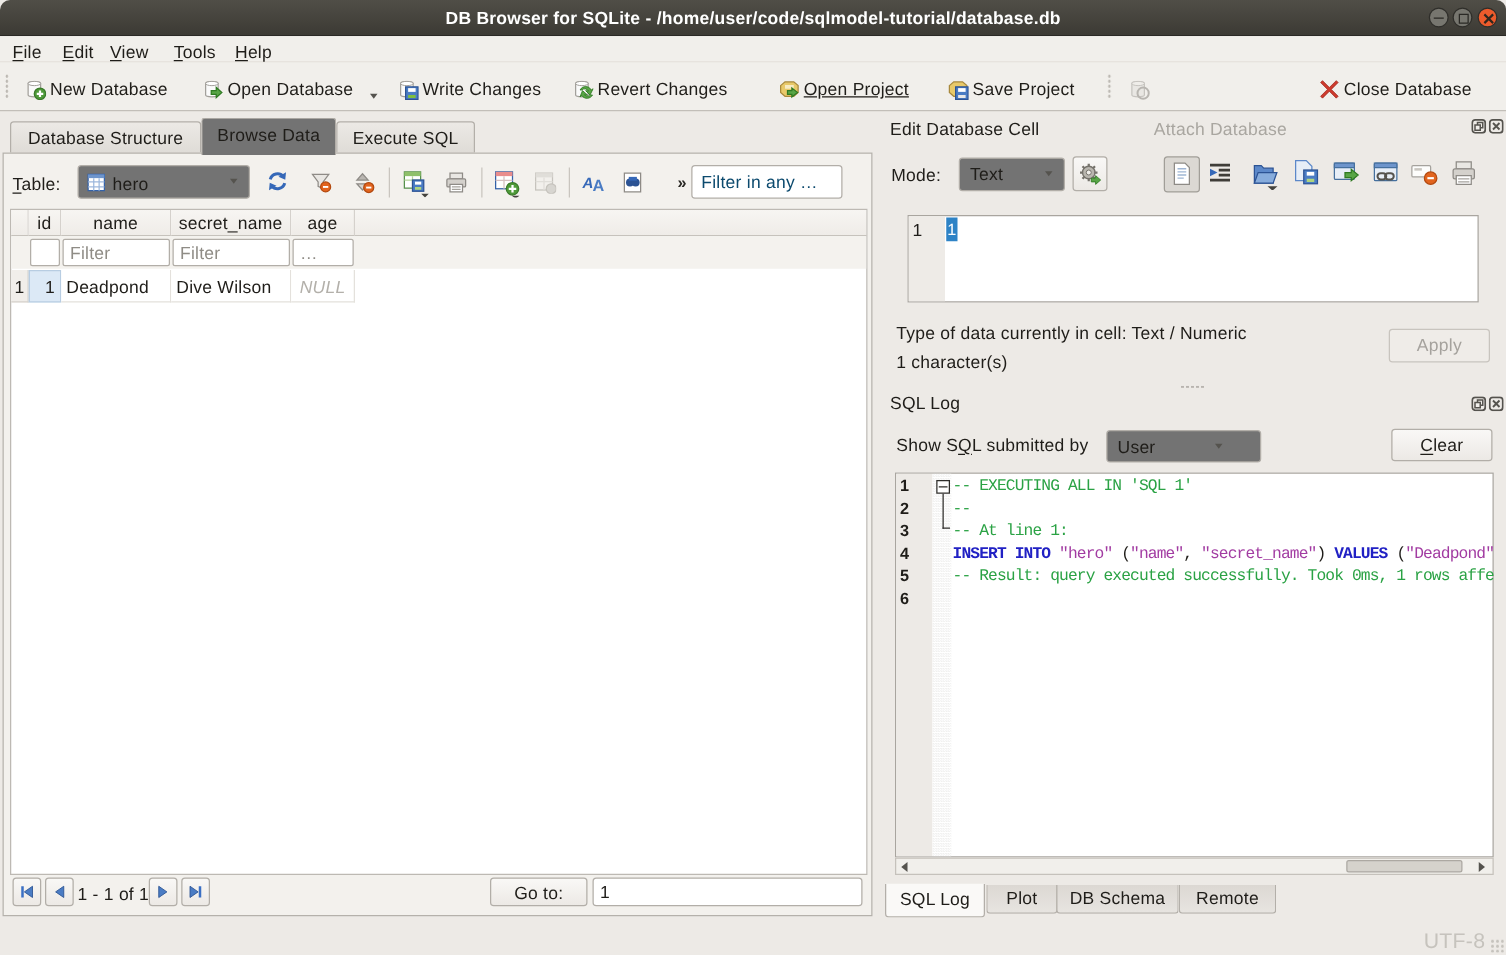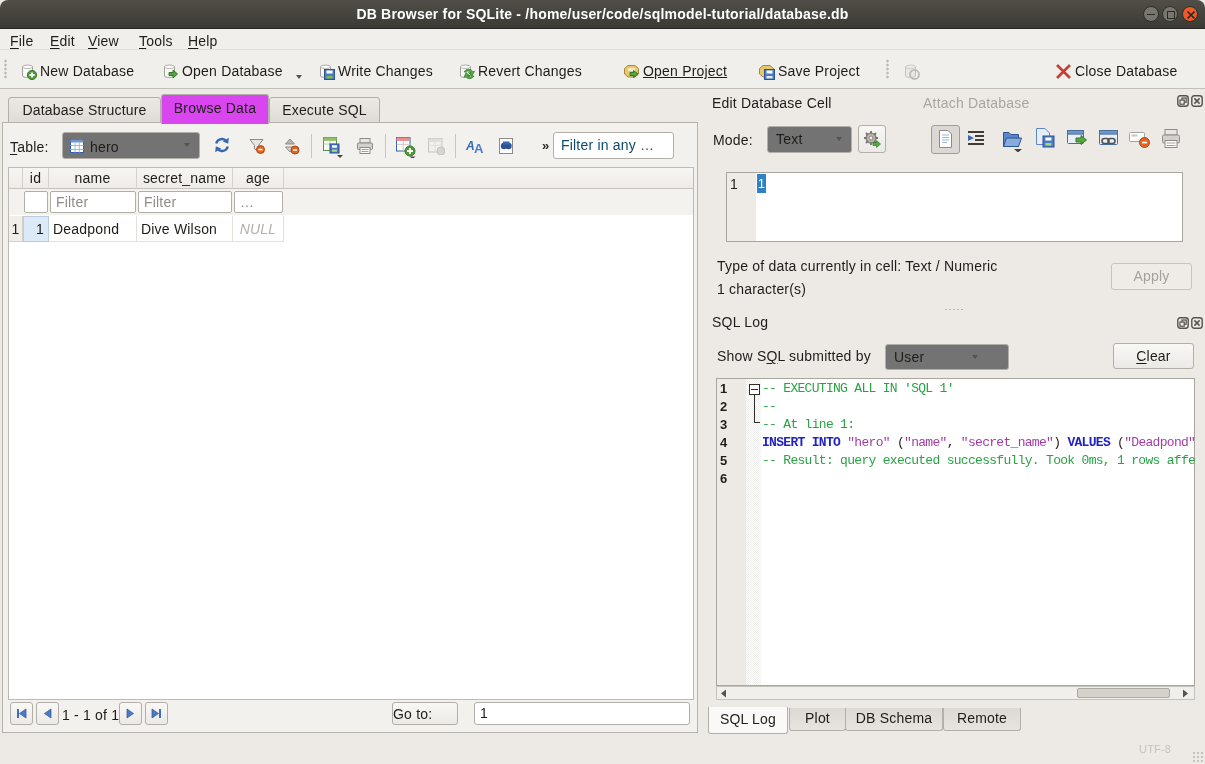--- a/index.html
+++ b/index.html
@@ -19,21 +19,21 @@
 
 #toolbar{left:0;top:50px;width:1205px;height:39px;background:#F1EFEB;
   border-bottom:1px solid #C2BEB8;box-sizing:border-box;}
 .tbtxt{top:63px;height:17px;line-height:17px;font-size:14px;}
 .handle{top:59px;width:3px;height:20px;
   background-image:radial-gradient(#BDB9B3 1px, transparent 1.2px);
   background-size:3px 4px;}
 
 .tab{box-sizing:border-box;border:1px solid #B3AFA9;text-align:center;
   border-radius:3px 3px 0 0;background:linear-gradient(#ECE9E5,#DFDCD7);}
-.tabactive{background:#d946ef;border-bottom:none;}
+.tabactive{background:#737373;border-bottom:none;}
 .btab{box-sizing:border-box;border:1px solid #B3AFA9;text-align:center;
   border-radius:0 0 3px 3px;background:linear-gradient(#DCD8D3,#E7E4E0);border-top:none;}
 .btabactive{background:#FAF9F7;}
 
 .frame{box-sizing:border-box;border:1px solid #B5B1AB;}
 .input{box-sizing:border-box;border:1px solid #B2AEA8;border-radius:3px;background:#FFFFFF;}
 .btn{box-sizing:border-box;border:1px solid #B2AEA8;border-radius:3px;
   background:linear-gradient(#F9F8F6,#ECE9E5);}
 .combo{box-sizing:border-box;border:1px solid #B2AEA8;border-radius:3px;background:#737373;}
 .carr{position:absolute;width:0;height:0;border-left:3.5px solid transparent;
@@ -241,21 +241,21 @@
 <div class="ab" style="left:62px;top:707px;text-align:right;">1 - 1 of 1</div>
 <div class="ab btn" style="left:119px;top:702px;width:23px;height:23px;"></div>
 <svg class="ab" style="left:119px;top:702px" width="23" height="23">
     <path d="M8 7 L14.5 11.5 L8 16 Z" fill="#4A7CC4" stroke="#2C5394" stroke-width="0.7"></path>
   </svg>
 <div class="ab btn" style="left:145px;top:702px;width:23px;height:23px;"></div>
 <svg class="ab" style="left:145px;top:702px" width="23" height="23">
     <path d="M7 7 L13.5 11.5 L7 16 Z" fill="#4A7CC4" stroke="#2C5394" stroke-width="0.7"></path>
     <path d="M15 7 L15 16" stroke="#3A6FC4" stroke-width="2"></path>
   </svg>
-<div class="ab btn" style="left:392px;top:702px;width:66px;height:23px;line-height:22px;">Go to:</div>
+<div class="ab btn" style="left:392px;top:702px;width:78px;height:23px;text-align:center;line-height:22px;">Go to:</div>
 <div class="ab input" style="left:474px;top:702px;width:216px;height:23px;line-height:21px;padding-left:5px;">1</div>
 
 <div class="ab" style="left:712px;top:95px;">Edit Database Cell</div>
 <svg class="ab" style="left:1177px;top:95px" width="12" height="12" viewBox="0 0 12 12">
   <rect x="0.8" y="0.8" width="10.4" height="10.4" rx="2.4" fill="none" stroke="#55534E" stroke-width="1.4"></rect>
   <rect x="5" y="3" width="4.2" height="4.2" fill="none" stroke="#55534E" stroke-width="1.2"></rect>
   <rect x="3" y="5" width="4.2" height="4.2" fill="#F1EFEB" stroke="#55534E" stroke-width="1.2"></rect>
 </svg>
 <svg class="ab" style="left:1191px;top:95px" width="12" height="12" viewBox="0 0 12 12">
   <rect x="0.8" y="0.8" width="10.4" height="10.4" rx="2.4" fill="none" stroke="#55534E" stroke-width="1.4"></rect>
@@ -364,14 +364,14 @@
 <svg class="ab" style="left:1180px;top:689px" width="10" height="9">
     <path d="M3 0.5 L8 4.5 L3 8.5 Z" fill="#55534E"></path>
   </svg>
 <div class="ab" style="left:1077px;top:688px;width:93px;height:10px;background:#D5D2CC;border:1px solid #ACA8A2;border-radius:2px;box-sizing:border-box;"></div>
 
 <div class="ab btab" style="left:789px;top:708px;width:57px;height:23px;line-height:21px;">Plot</div>
 <div class="ab btab" style="left:845px;top:708px;width:98px;height:23px;line-height:21px;">DB Schema</div>
 <div class="ab btab" style="left:943px;top:708px;width:78px;height:23px;line-height:21px;">Remote</div>
 <div class="ab btab btabactive" style="left:708px;top:707px;width:80px;height:27px;line-height:25px;">SQL Log</div>
 
-<div class="ab" style="left:1139px;top:743px;color:#C6C3BD;font-size:11px;">UTF-8</div>
+<div class="ab" style="left:1139px;top:743px;color:#C6C3BD;font-size:17px;">UTF-8</div>
 <div class="ab" style="left:1192px;top:751px;width:11px;height:11px;background-image:radial-gradient(#C6C3BD 1px,transparent 1.3px);background-size:4px 4px;"></div>
 
 </body></html>

